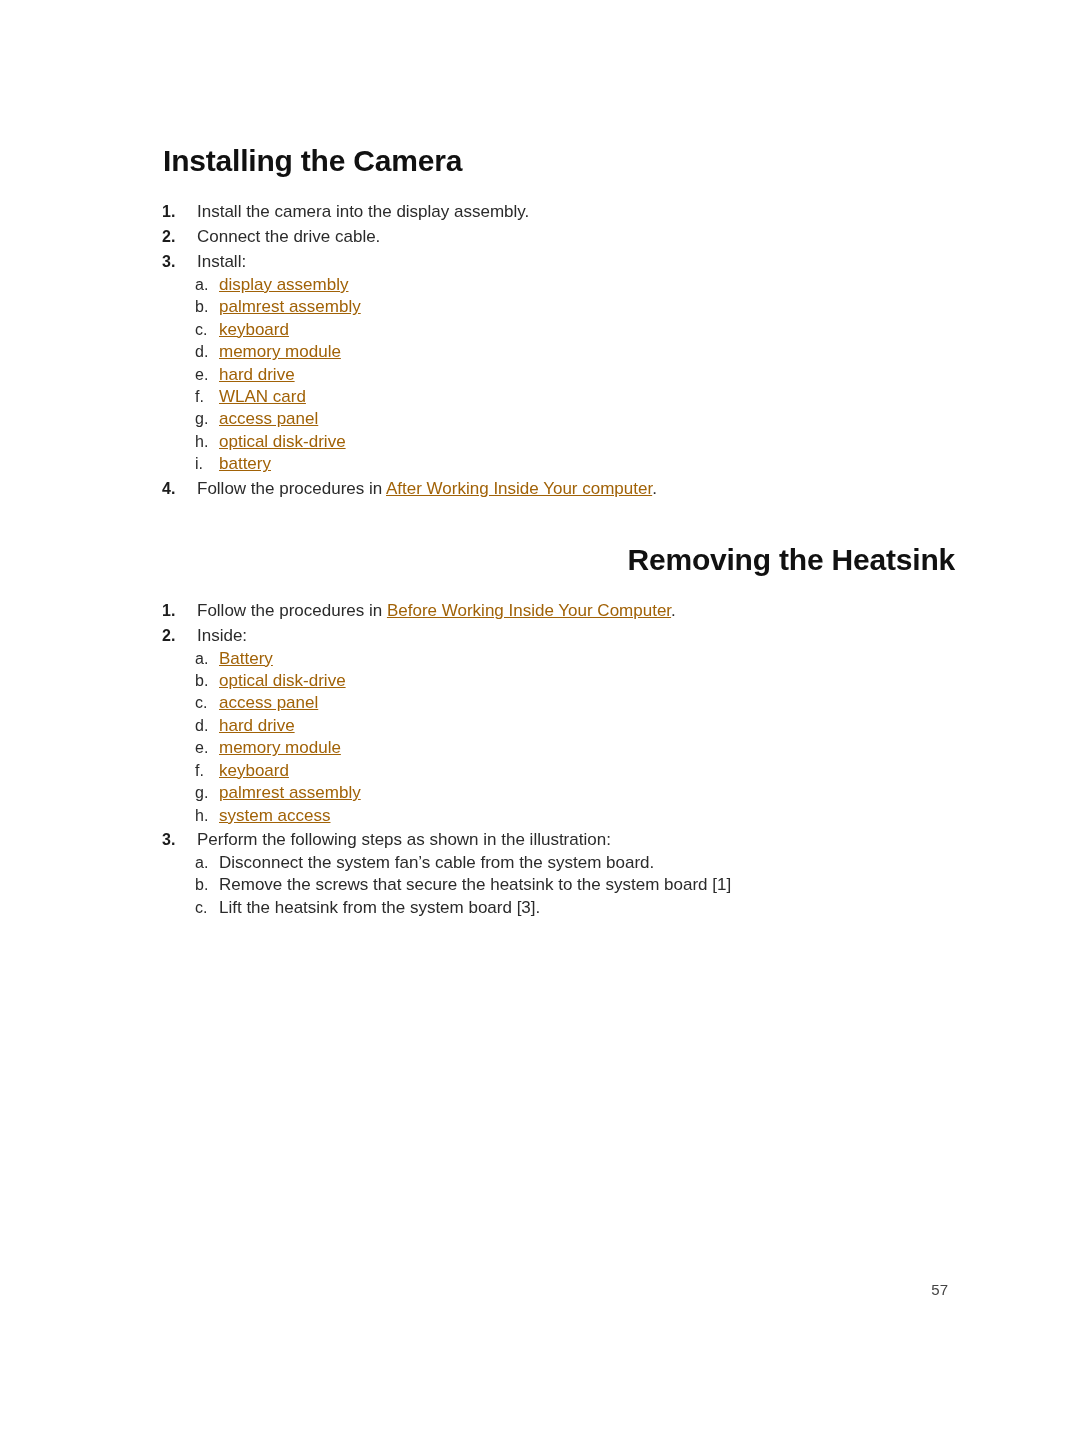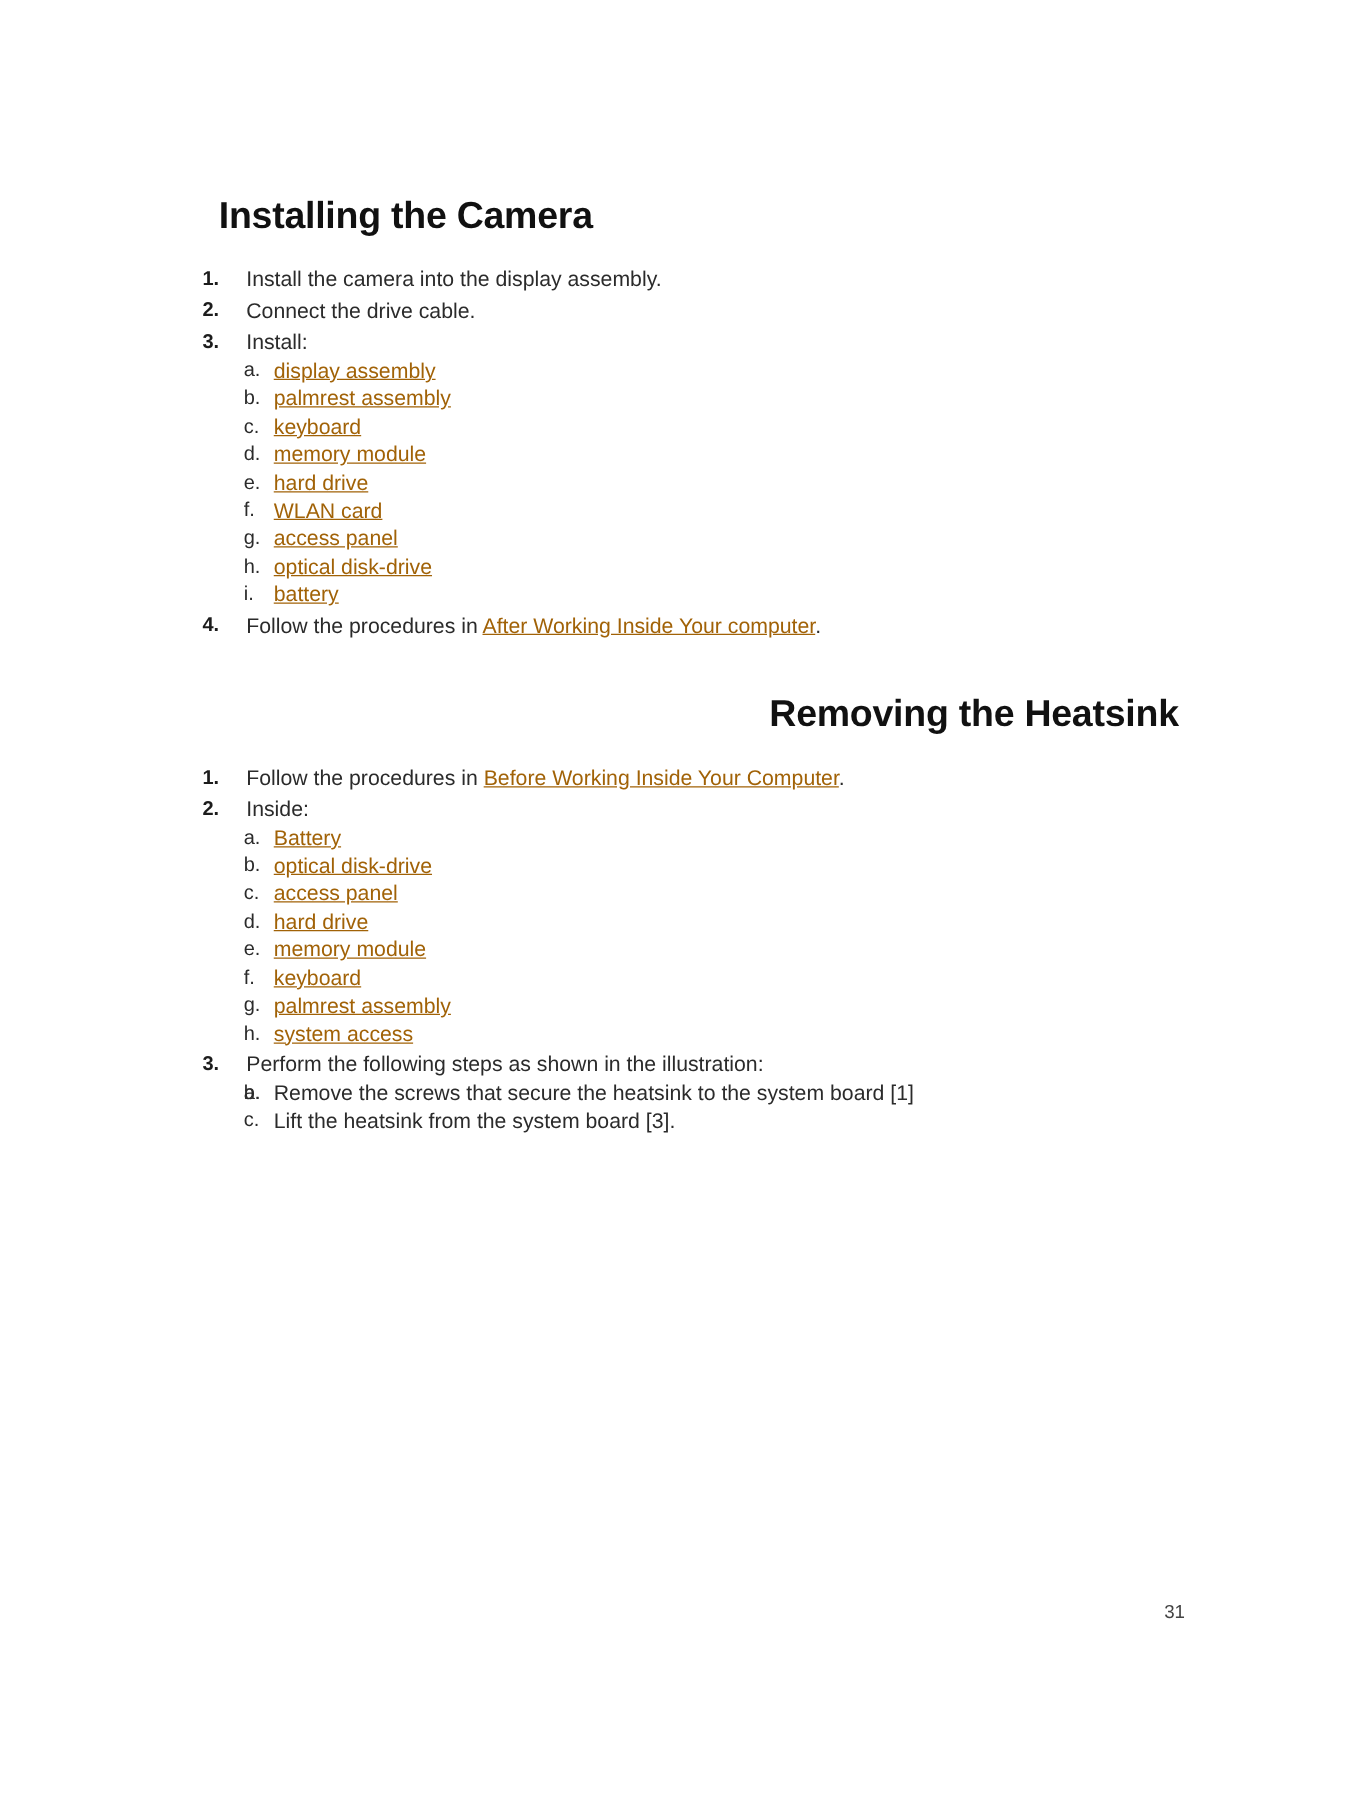--- a/index.html
+++ b/index.html
@@ -33,21 +33,21 @@
     width: 800px;
   }
 
   
   .section-heading {
     font-size: 30px;
     font-weight: bold;
     color: #111111;
     letter-spacing: -0.2px;
     line-height: 1.1;
-    margin: 16px;
+    margin: 4px;
     padding: 0;
   }
   .heading-1 { margin-bottom: 22px; }
   .heading-2 { margin-top: 42px; margin-bottom: 22px; text-align: right; }
 
   
   ol.num-list {
     list-style: none;
     margin: 0;
     padding: 0;
@@ -245,31 +245,32 @@
         </ol>
       </li>
 
       <li>
         <span class="marker">3.</span>
         <span class="step-text">Perform the following steps as shown in the illustration:</span>
 
         <ol class="alpha-list sublist-wrap">
           <li>
             <span class="marker">a.</span>
+            <span>Disconnect the system fan’s cable from the system board.</span>
           </li>
           <li>
             <span class="marker">b.</span>
             <span>Remove the screws that secure the heatsink to the system board [1]</span>
           </li>
           <li>
             <span class="marker">c.</span>
             <span>Lift the heatsink from the system board [3].</span>
           </li>
         </ol>
       </li>
 
     </ol>
 
   </div>
 
-  <div class="page-number">31</div>
+  <div class="page-number">57</div>
 
 </div>
 
 </body></html>

